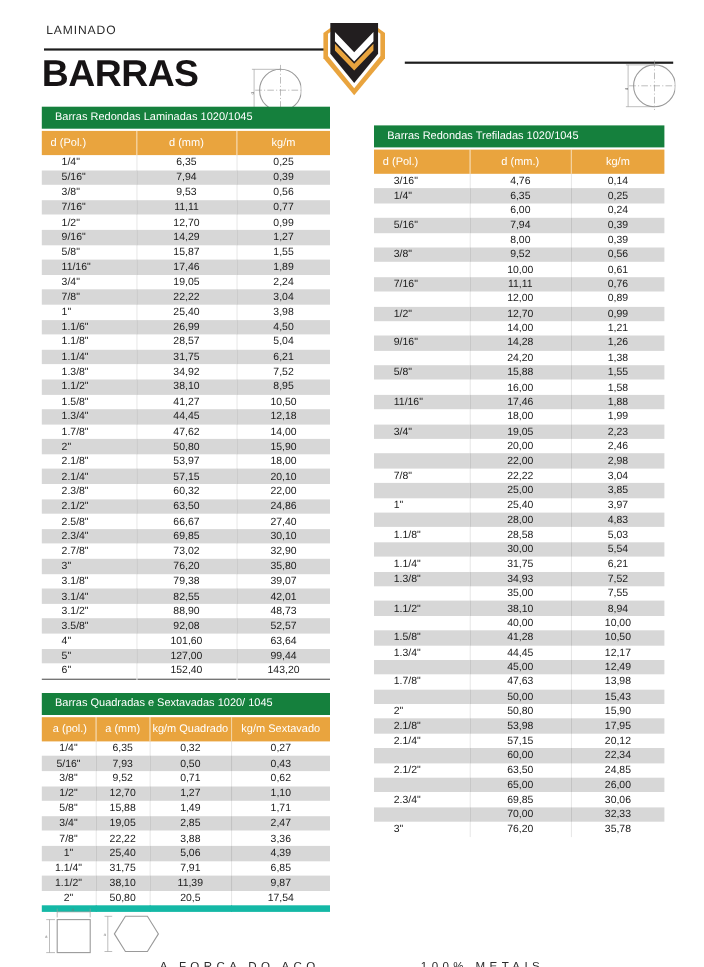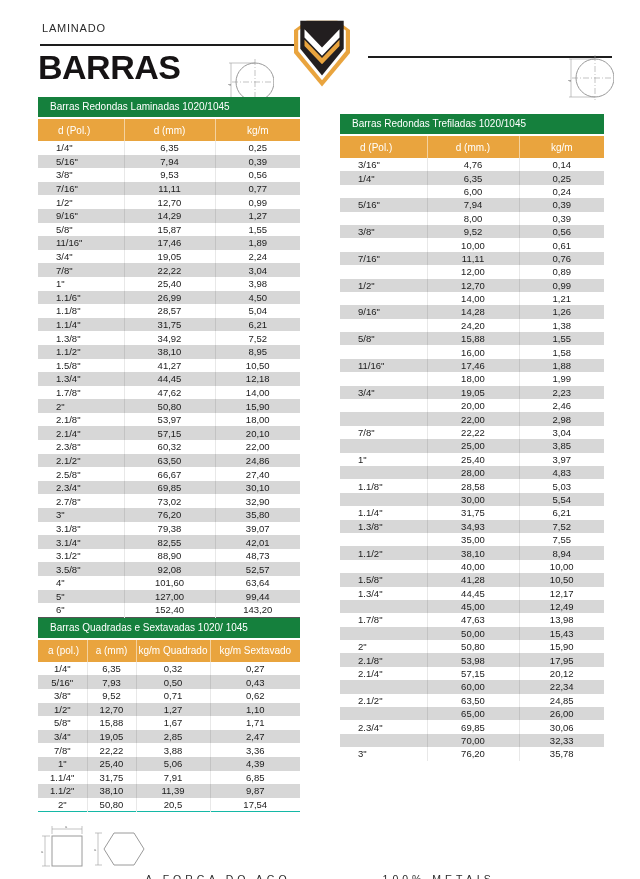--- a/index.html
+++ b/index.html
@@ -16,29 +16,29 @@
 
   
   .col-left{position:absolute;left:38px;top:97px;width:262px;}
   .col-right{position:absolute;left:340px;top:114px;width:264px;}
 
   .tbar{height:20px;line-height:20px;background:#15803d;color:#fff;font-size:10px;
         padding-left:12px;margin-bottom:2px;}
   table.dt{width:100%;border-collapse:collapse;table-layout:fixed;}
   table.dt th{background:#e9a43e;color:#fff;font-weight:400;font-size:10px;height:22px;
         text-align:center;border-left:1px solid rgba(255,255,255,.5);padding:0;}
-  table.dt th:first-child{border-left:none;text-align:left;padding-left:20px;}
+  table.dt th:first-child{border-left:none;text-align:left;padding-left:8px;}
   table.dt td{font-size:9.5px;height:13.6px;padding:0;text-align:center;
         border-left:1px solid rgba(0,0,0,.09);white-space:nowrap;}
   table.dt td:first-child{border-left:none;text-align:left;padding-left:18px;}
   table.dt tbody tr:nth-child(even){background:#d7d7d7;}
   table.rt td{height:13.4px;}
   table.lam{border-bottom:1px solid #555;}
-  .quad-block{margin-top:0;}
-  table.quad{border-bottom:1px solid #14b8a6;}
+  .quad-block{margin-top:12px;}
+  table.quad{border-bottom:6px solid #14b8a6;}
   table.quad td:first-child{text-align:center;padding-left:0;}
   table.quad th:first-child{padding-left:10px;}
 
   
   .foot-diagrams{position:absolute;left:40px;top:824px;display:flex;gap:6px;}
   .footer{position:absolute;left:0;top:844px;width:640px;display:flex;
           justify-content:center;align-items:center;gap:24px;}
   .slogan,.brand{font-size:10.5px;letter-spacing:4px;color:#2b2b2b;}
   .pagenum{width:44px;height:23px;background:#1d191a;border-top:3px solid #e9a43e;
            color:#fff;font-size:10.5px;display:flex;align-items:center;justify-content:center;margin-top:44px;}
@@ -321,21 +321,21 @@
             </tr>
             <tr>
               <td>1/2"</td>
               <td>12,70</td>
               <td>1,27</td>
               <td>1,10</td>
             </tr>
             <tr>
               <td>5/8"</td>
               <td>15,88</td>
-              <td>1,67</td>
+              <td>1,49</td>
               <td>1,71</td>
             </tr>
             <tr>
               <td>3/4"</td>
               <td>19,05</td>
               <td>2,85</td>
               <td>2,47</td>
             </tr>
             <tr>
               <td>7/8"</td>

